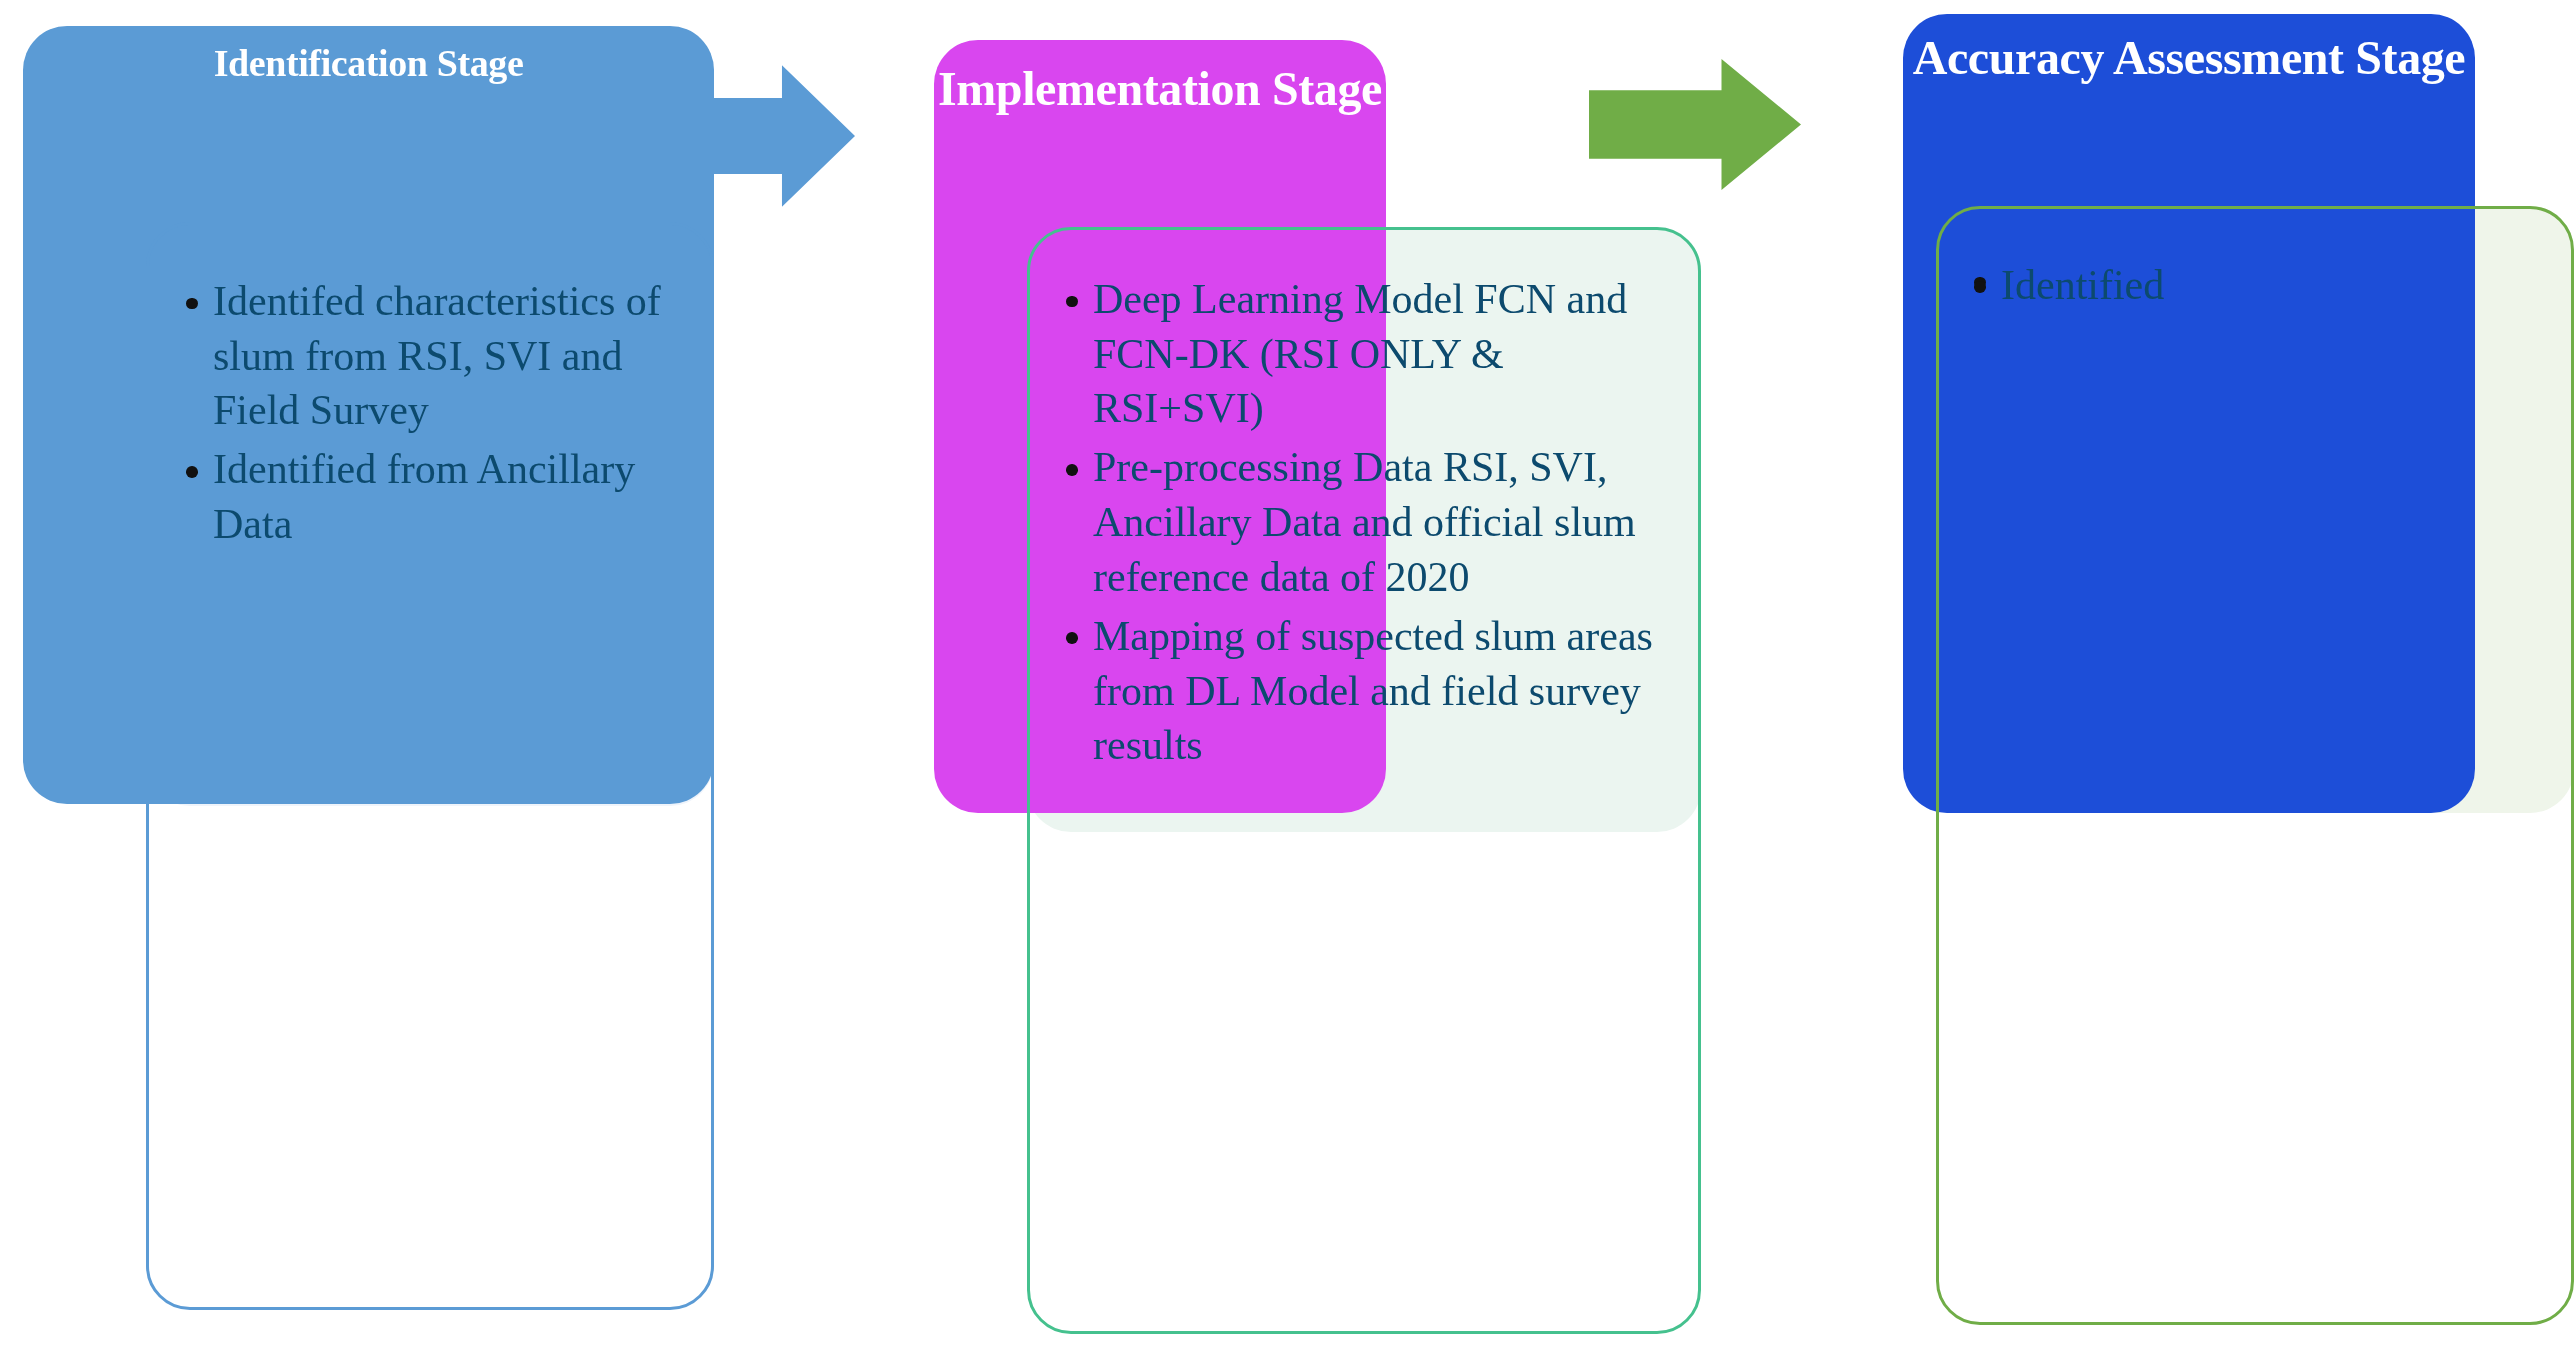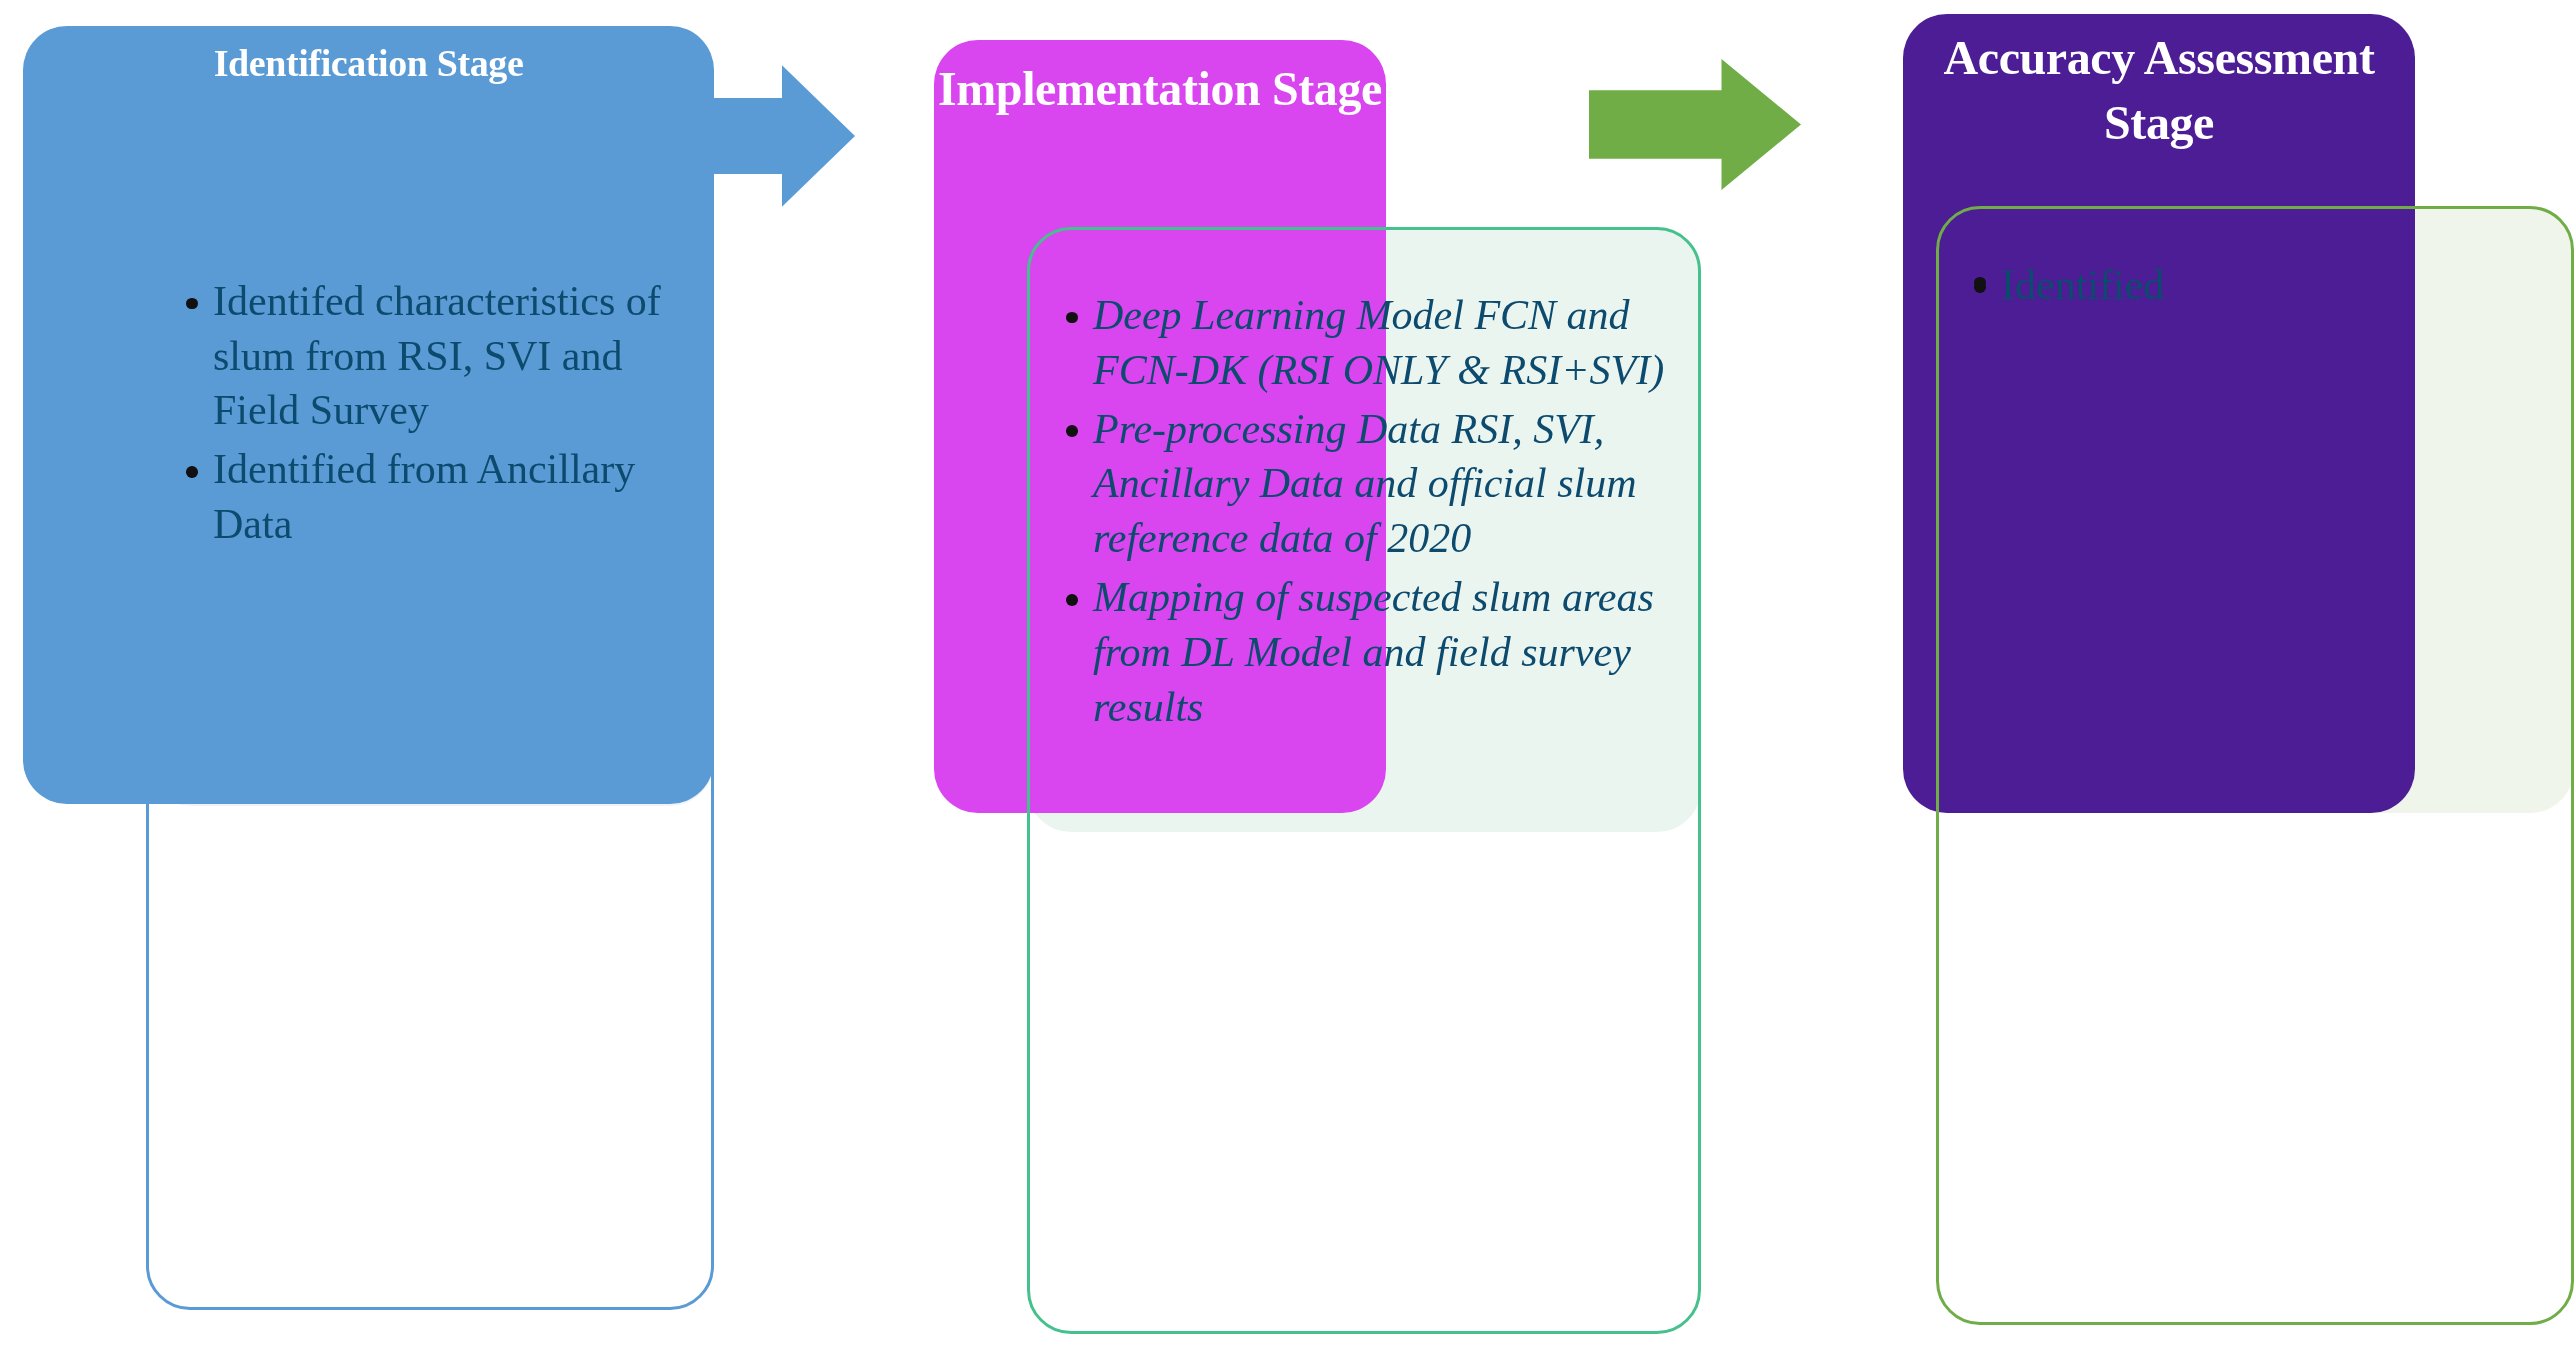--- a/index.html
+++ b/index.html
@@ -75,24 +75,24 @@
   #hdr1 .hdr-title{font-size:38px;padding-top:12px;width:100%;}
   #card1{left:146px; top:222px; width:568px; height:1088px; border:3.1px solid #5b9bd5;}
   #tint1{left:146px; top:222px; width:568px; height:584px; background:#eff4fb;}
   #list1{left:180px; top:274px; width:513px;}
 
   
   #hdr2{left:934px; top:40px; width:452px; height:773px; background:#d946ef;}
   #hdr2 .hdr-title{font-size:48px;padding-top:17px;width:100%;}
   #card2{left:1027px; top:227px; width:674px; height:1107px; border:3.1px solid #45c18e;}
   #tint2{left:1027px; top:227px; width:674px; height:605px; background:#ebf5f0;}
-  #list2{left:1060px; top:288px; width:615px;font-style:italic;}
+  #list2{left:1060px; top:272px; width:615px;}
 
   
-  #hdr3{left:1903px; top:14px; width:512px; height:799px; background:#4c1d95;}
+  #hdr3{left:1903px; top:14px; width:572px; height:799px; background:#1d4ed8;}
   #hdr3 .hdr-title{font-size:48px;padding-top:12.4px;width:100%;}
   #card3{left:1936px; top:206px; width:638px; height:1119px; border:3.1px solid #70ad47;}
   #tint3{left:1936px; top:206px; width:638px; height:607px; background:#eff5ea;}
   #list3{left:1968px; top:253px; width:576px;}
 
   #arrow1{left:667px;  top:65px;  width:188px; height:142px;}
   #arrow2{left:1589px; top:59px;  width:212px; height:131px;}
 </style>
 </head>
 <body>

